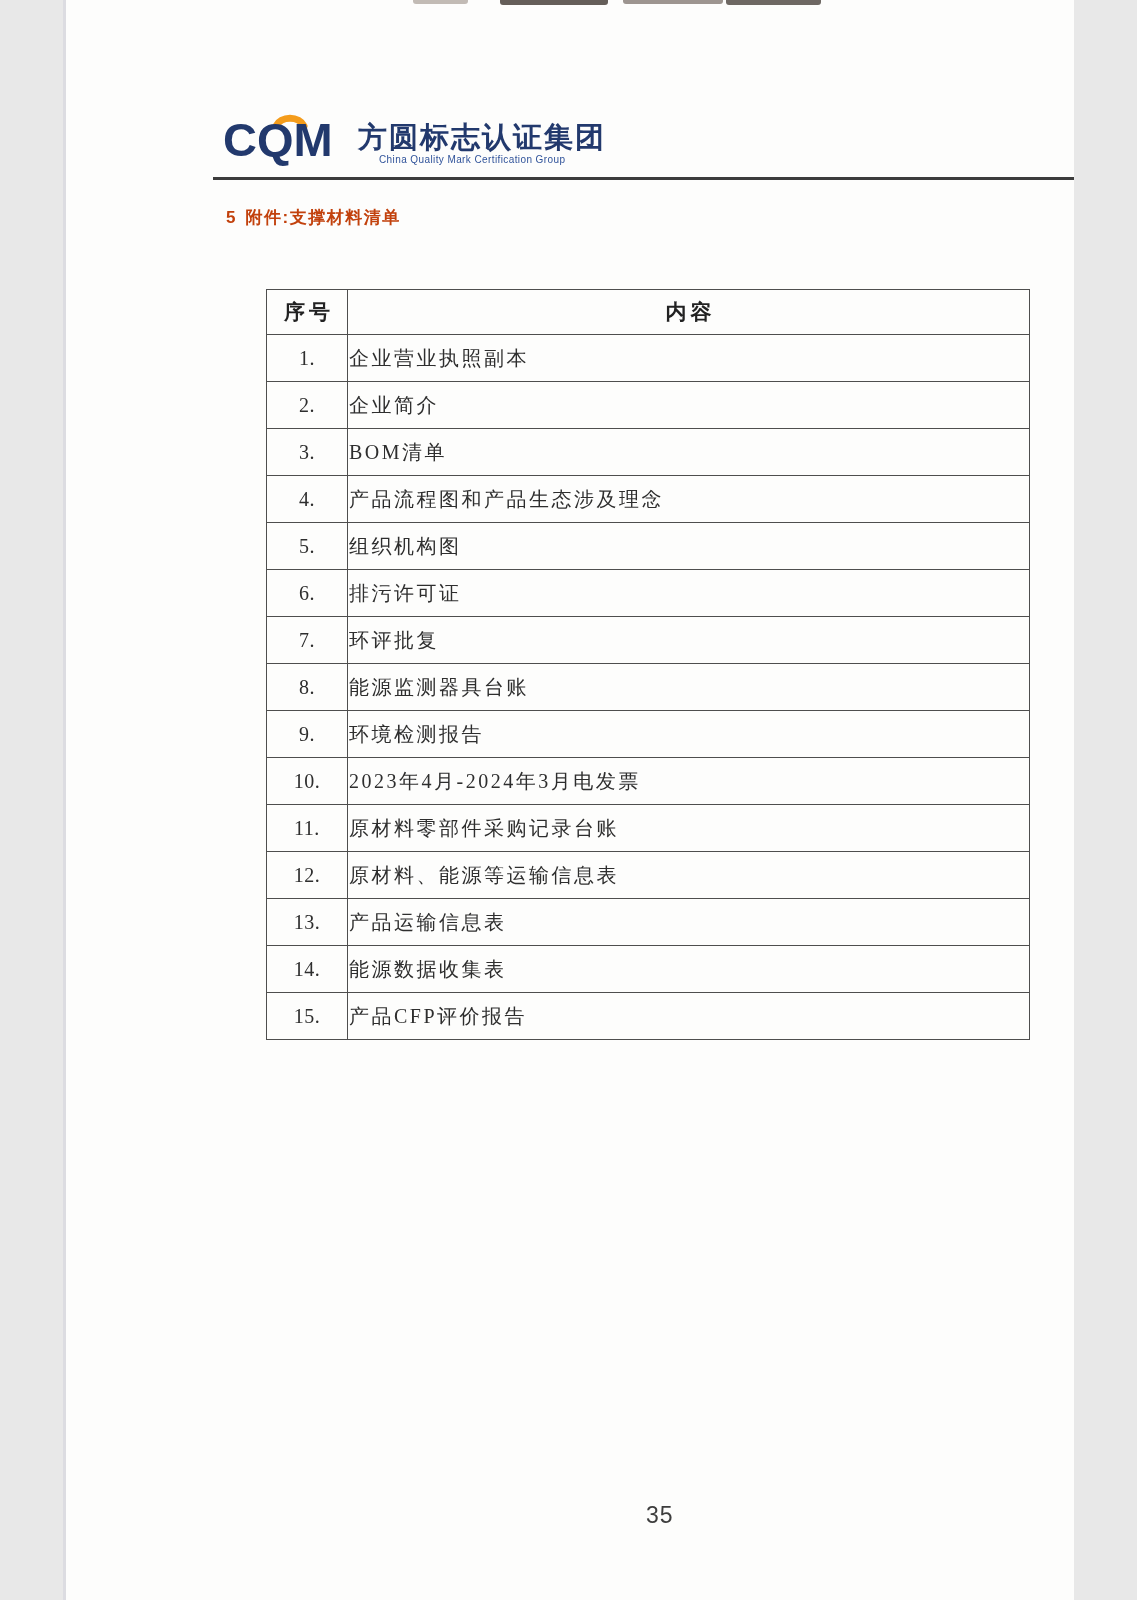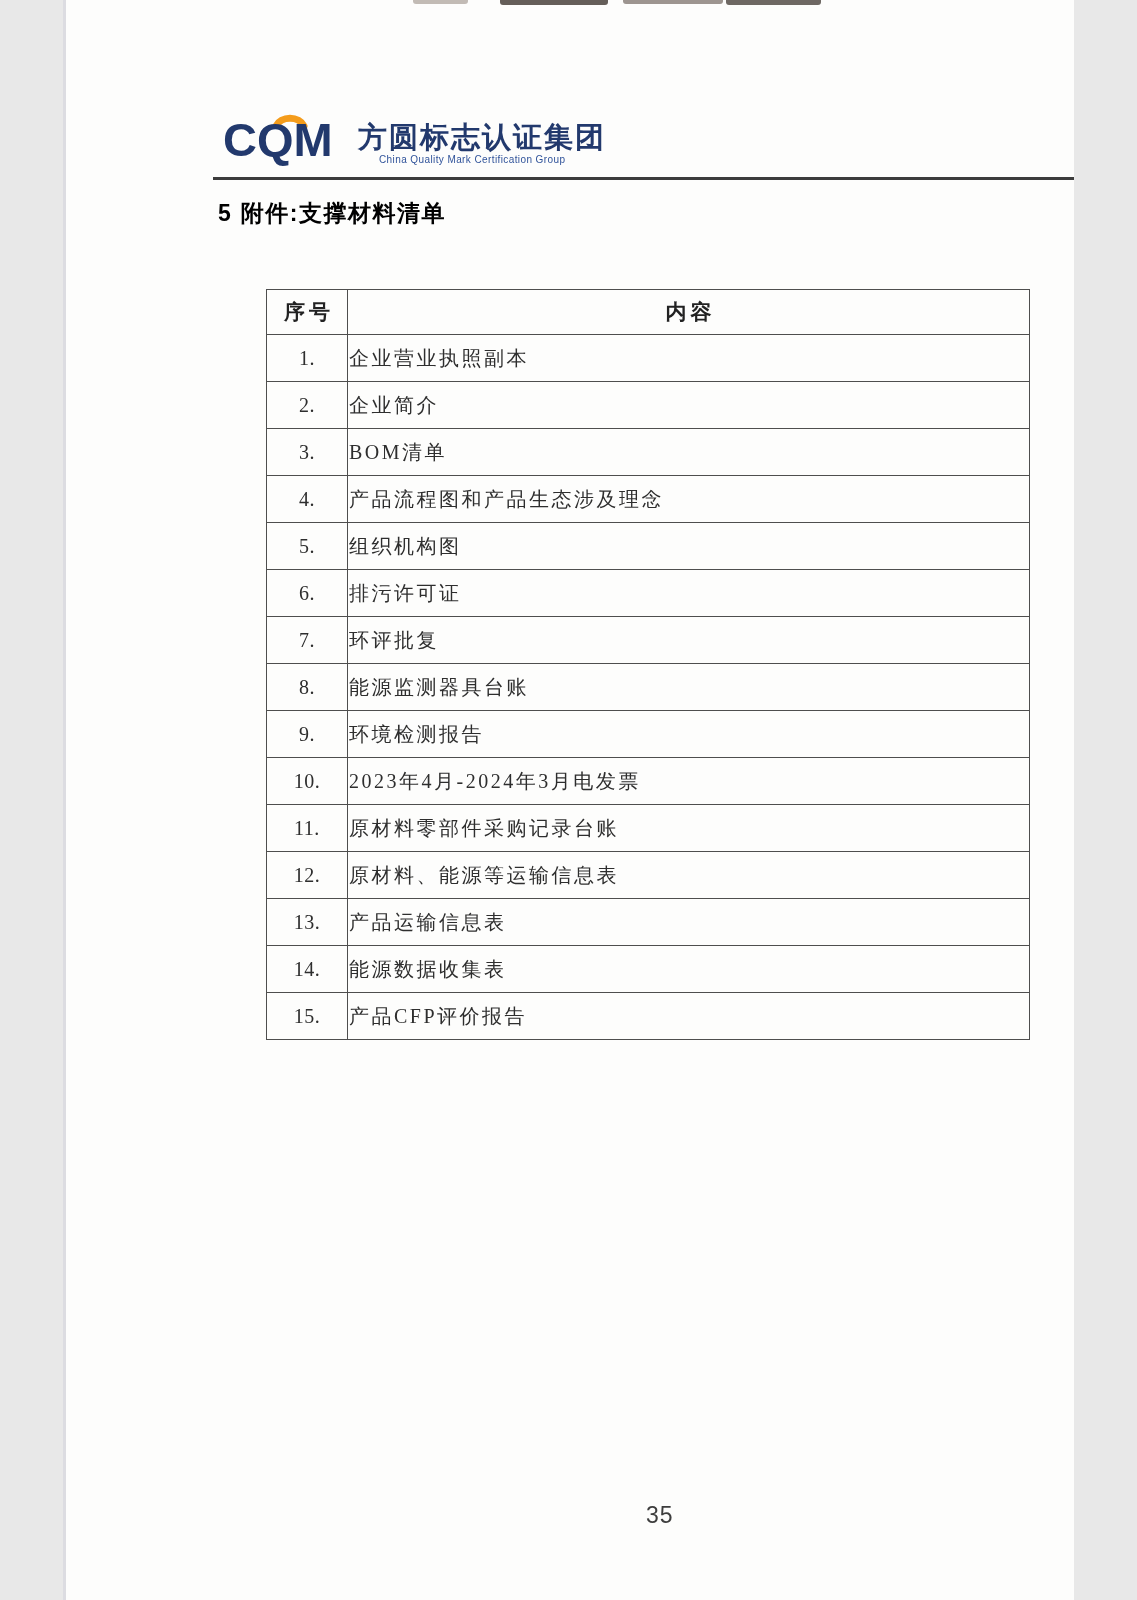--- a/index.html
+++ b/index.html
@@ -42,24 +42,24 @@
   .logo-en{
     position:absolute;left:296px;top:155px;
     font-family:"Liberation Sans","DejaVu Sans",sans-serif;
     font-size:10px;line-height:1;
     color:#30539a;letter-spacing:0.4px;white-space:nowrap;margin-left:20px;
   }
   .header-rule{position:absolute;left:150px;top:177px;width:866px;height:3px;background:#3c3c3c;}
 
   
   .heading{
-    position:absolute;left:155px;top:199px;margin:0;
-    font-family:"Liberation Sans","DejaVu Sans",sans-serif;
-    font-weight:bold;font-size:23px;line-height:1.3;
-    color:#000000;letter-spacing:1.5px;
+    position:absolute;left:155px;top:199px;margin:8px;
+    font-family:"Liberation Sans","DejaVu Sans",sans-serif;
+    font-weight:bold;font-size:17px;line-height:1.3;
+    color:#c2410c;letter-spacing:1.5px;
   }
   .heading .h-num{margin-right:10px;letter-spacing:0;}
 
   
   .doc-table{
     position:absolute;left:203px;top:243px;
     width:764px;border-collapse:collapse;table-layout:fixed;
     background:transparent;
     margin-top:46px;
   }

